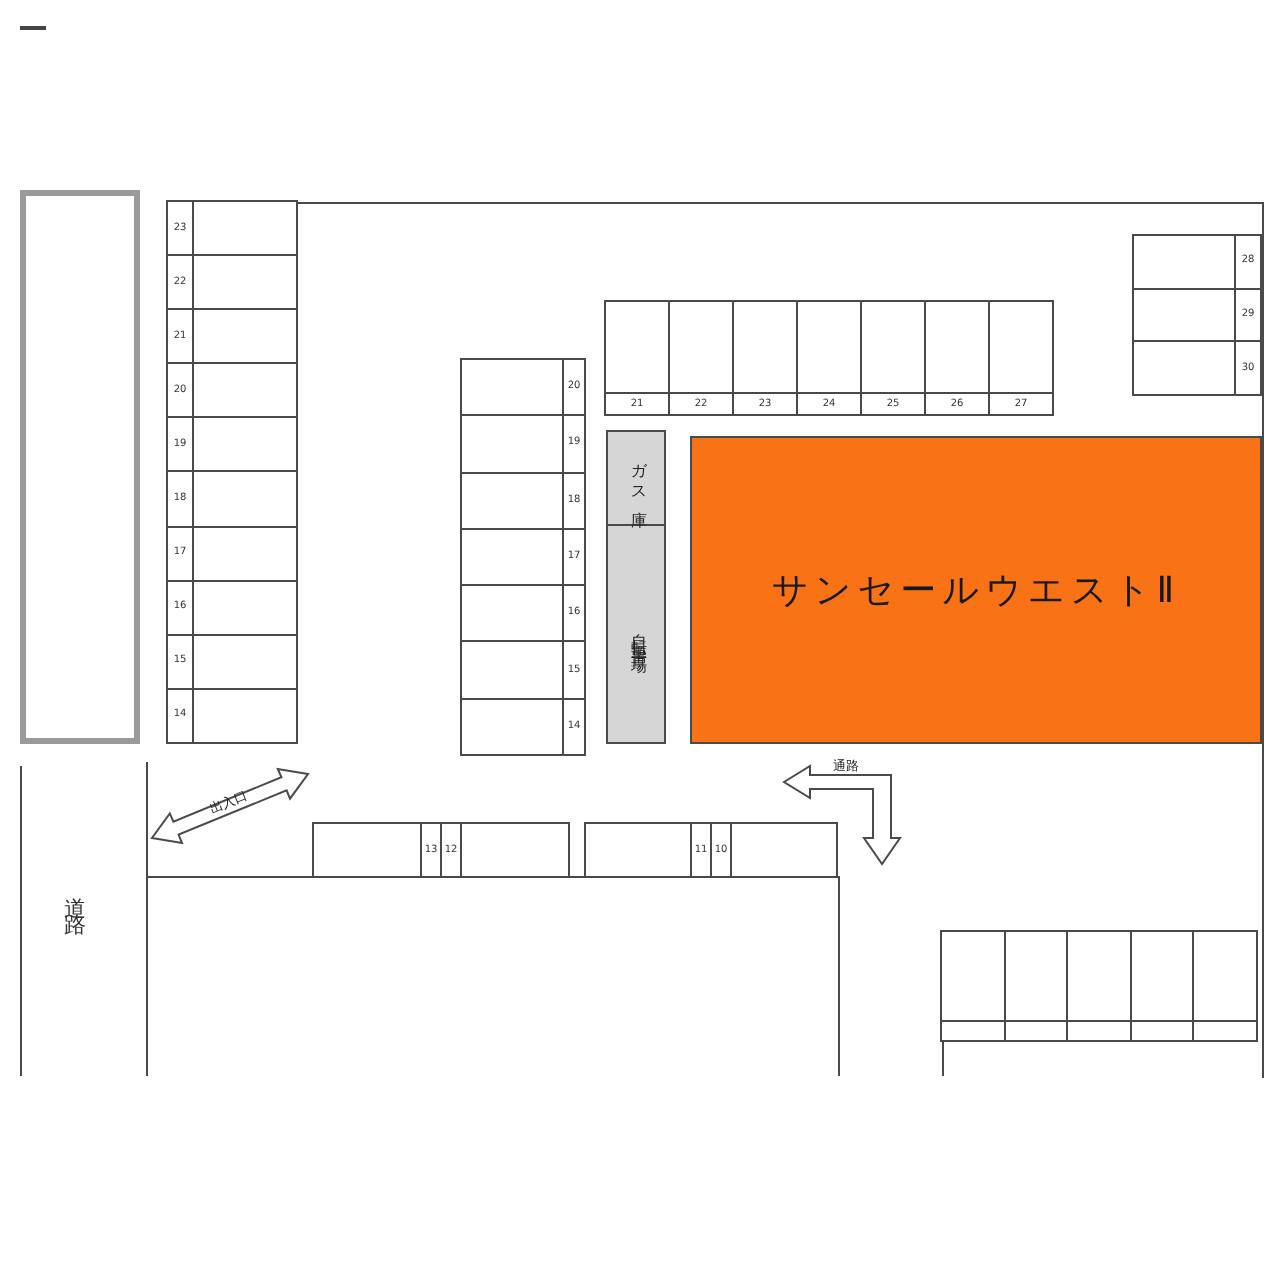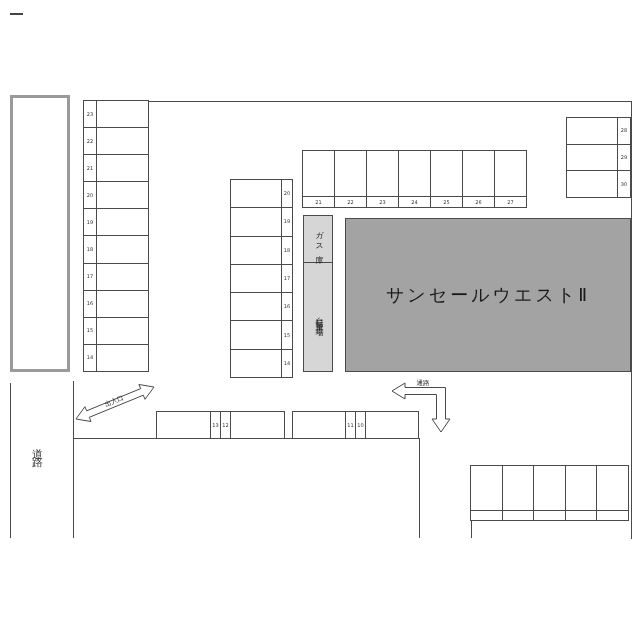--- a/index.html
+++ b/index.html
@@ -47,21 +47,21 @@
   #bottom-right-row .col .space-cell{border-bottom:1px solid #4a4a4a;}
   #bottom-right-row .col .num-cell{height:9px;}
   
   #utility-column{left:303px;top:215px;width:30px;height:157px;box-sizing:border-box;
                   border:1px solid #4a4a4a;background:#d6d6d6;display:flex;flex-direction:column;}
   #gas-area{height:47px;box-sizing:border-box;border-bottom:1px solid #4a4a4a;
             display:flex;align-items:center;justify-content:center;}
   #bicycle-area{flex:1;display:flex;align-items:center;justify-content:center;}
   .vtext{writing-mode:vertical-rl;text-orientation:upright;font-size:8px;letter-spacing:3px;color:#222;}
   #building{left:345px;top:218px;width:286px;height:154px;box-sizing:border-box;
-            border:1px solid #4a4a4a;background:#a3a3a3;display:flex;align-items:center;justify-content:center;}
+            border:1px solid #4a4a4a;background:#f97316;display:flex;align-items:center;justify-content:center;}
   #building .label{font-size:18px;letter-spacing:3px;color:#1a1a1a;white-space:nowrap;}
   
   #road-text{left:24px;top:440px;width:24px;height:70px;display:flex;justify-content:center;}
   #road-text .vtext{font-size:11px;letter-spacing:8px;color:#333;}
   
   #top-boundary{left:83px;top:101px;width:549px;height:1px;}
   #right-boundary{left:631px;top:101px;width:1px;height:438px;}
   #road-edge-outer{left:10px;top:383px;width:1px;height:155px;}
   #road-edge-inner{left:73px;top:381px;width:1px;height:157px;}
   #driveway-bottom{left:73px;top:438px;width:347px;height:1px;}

